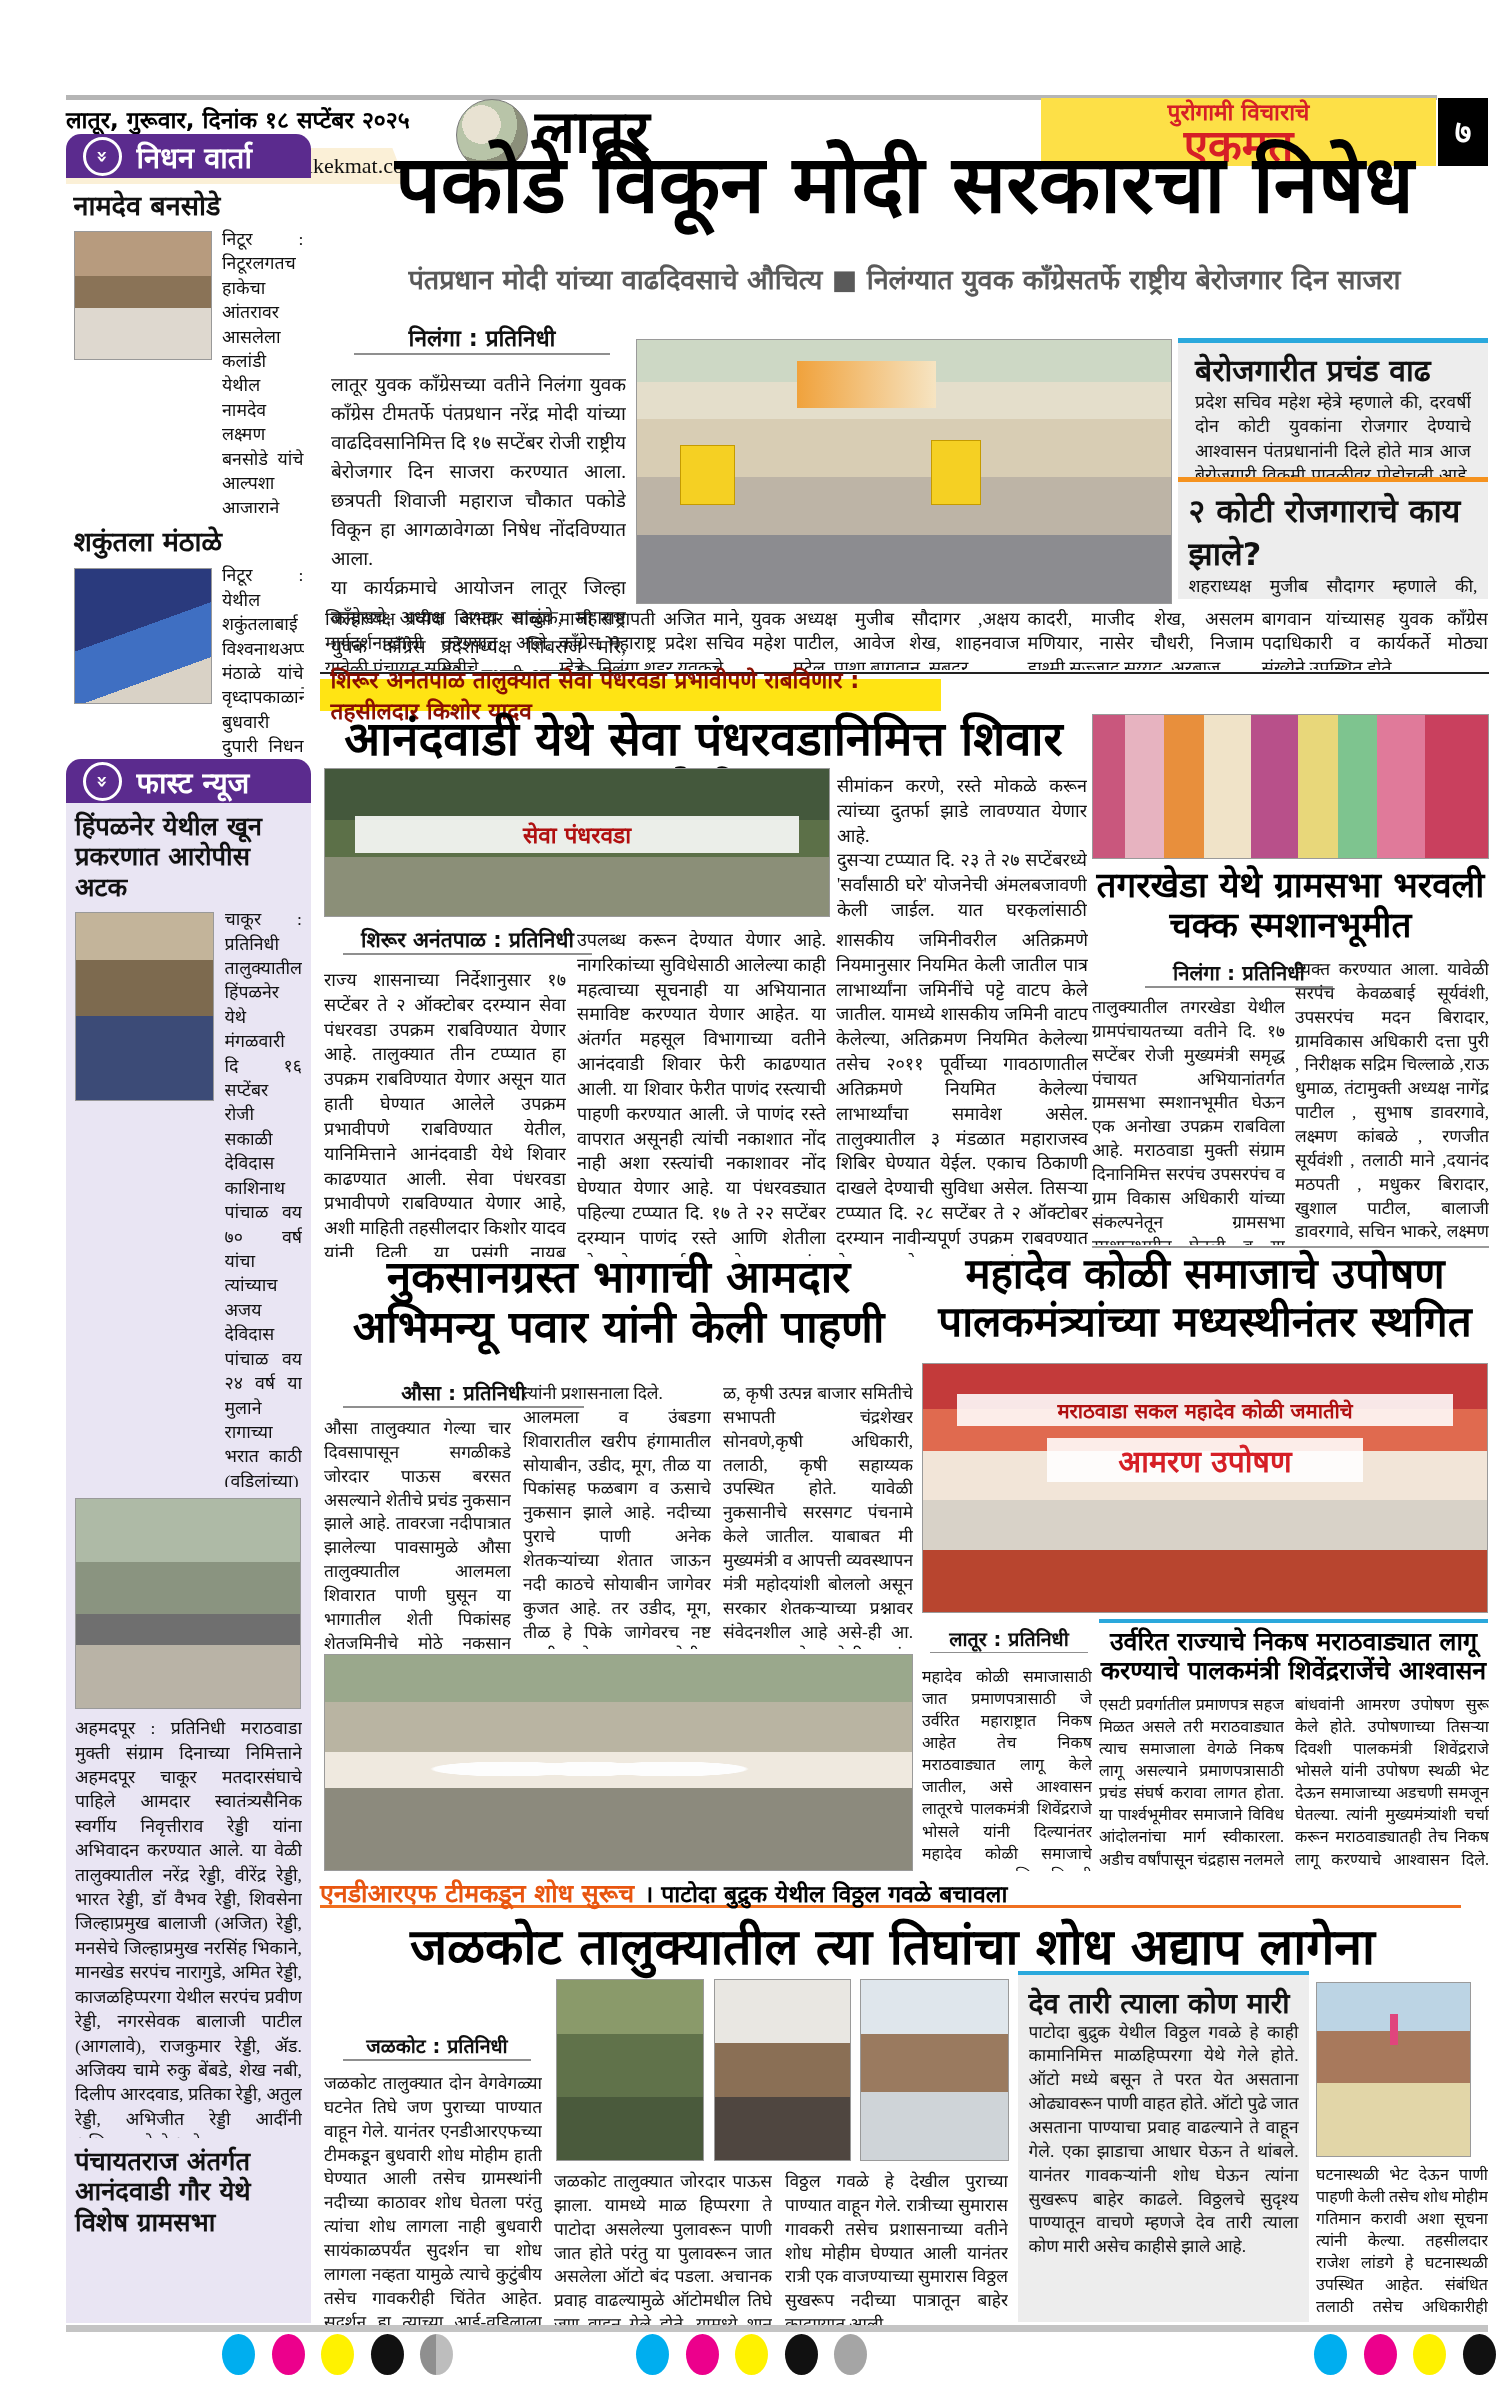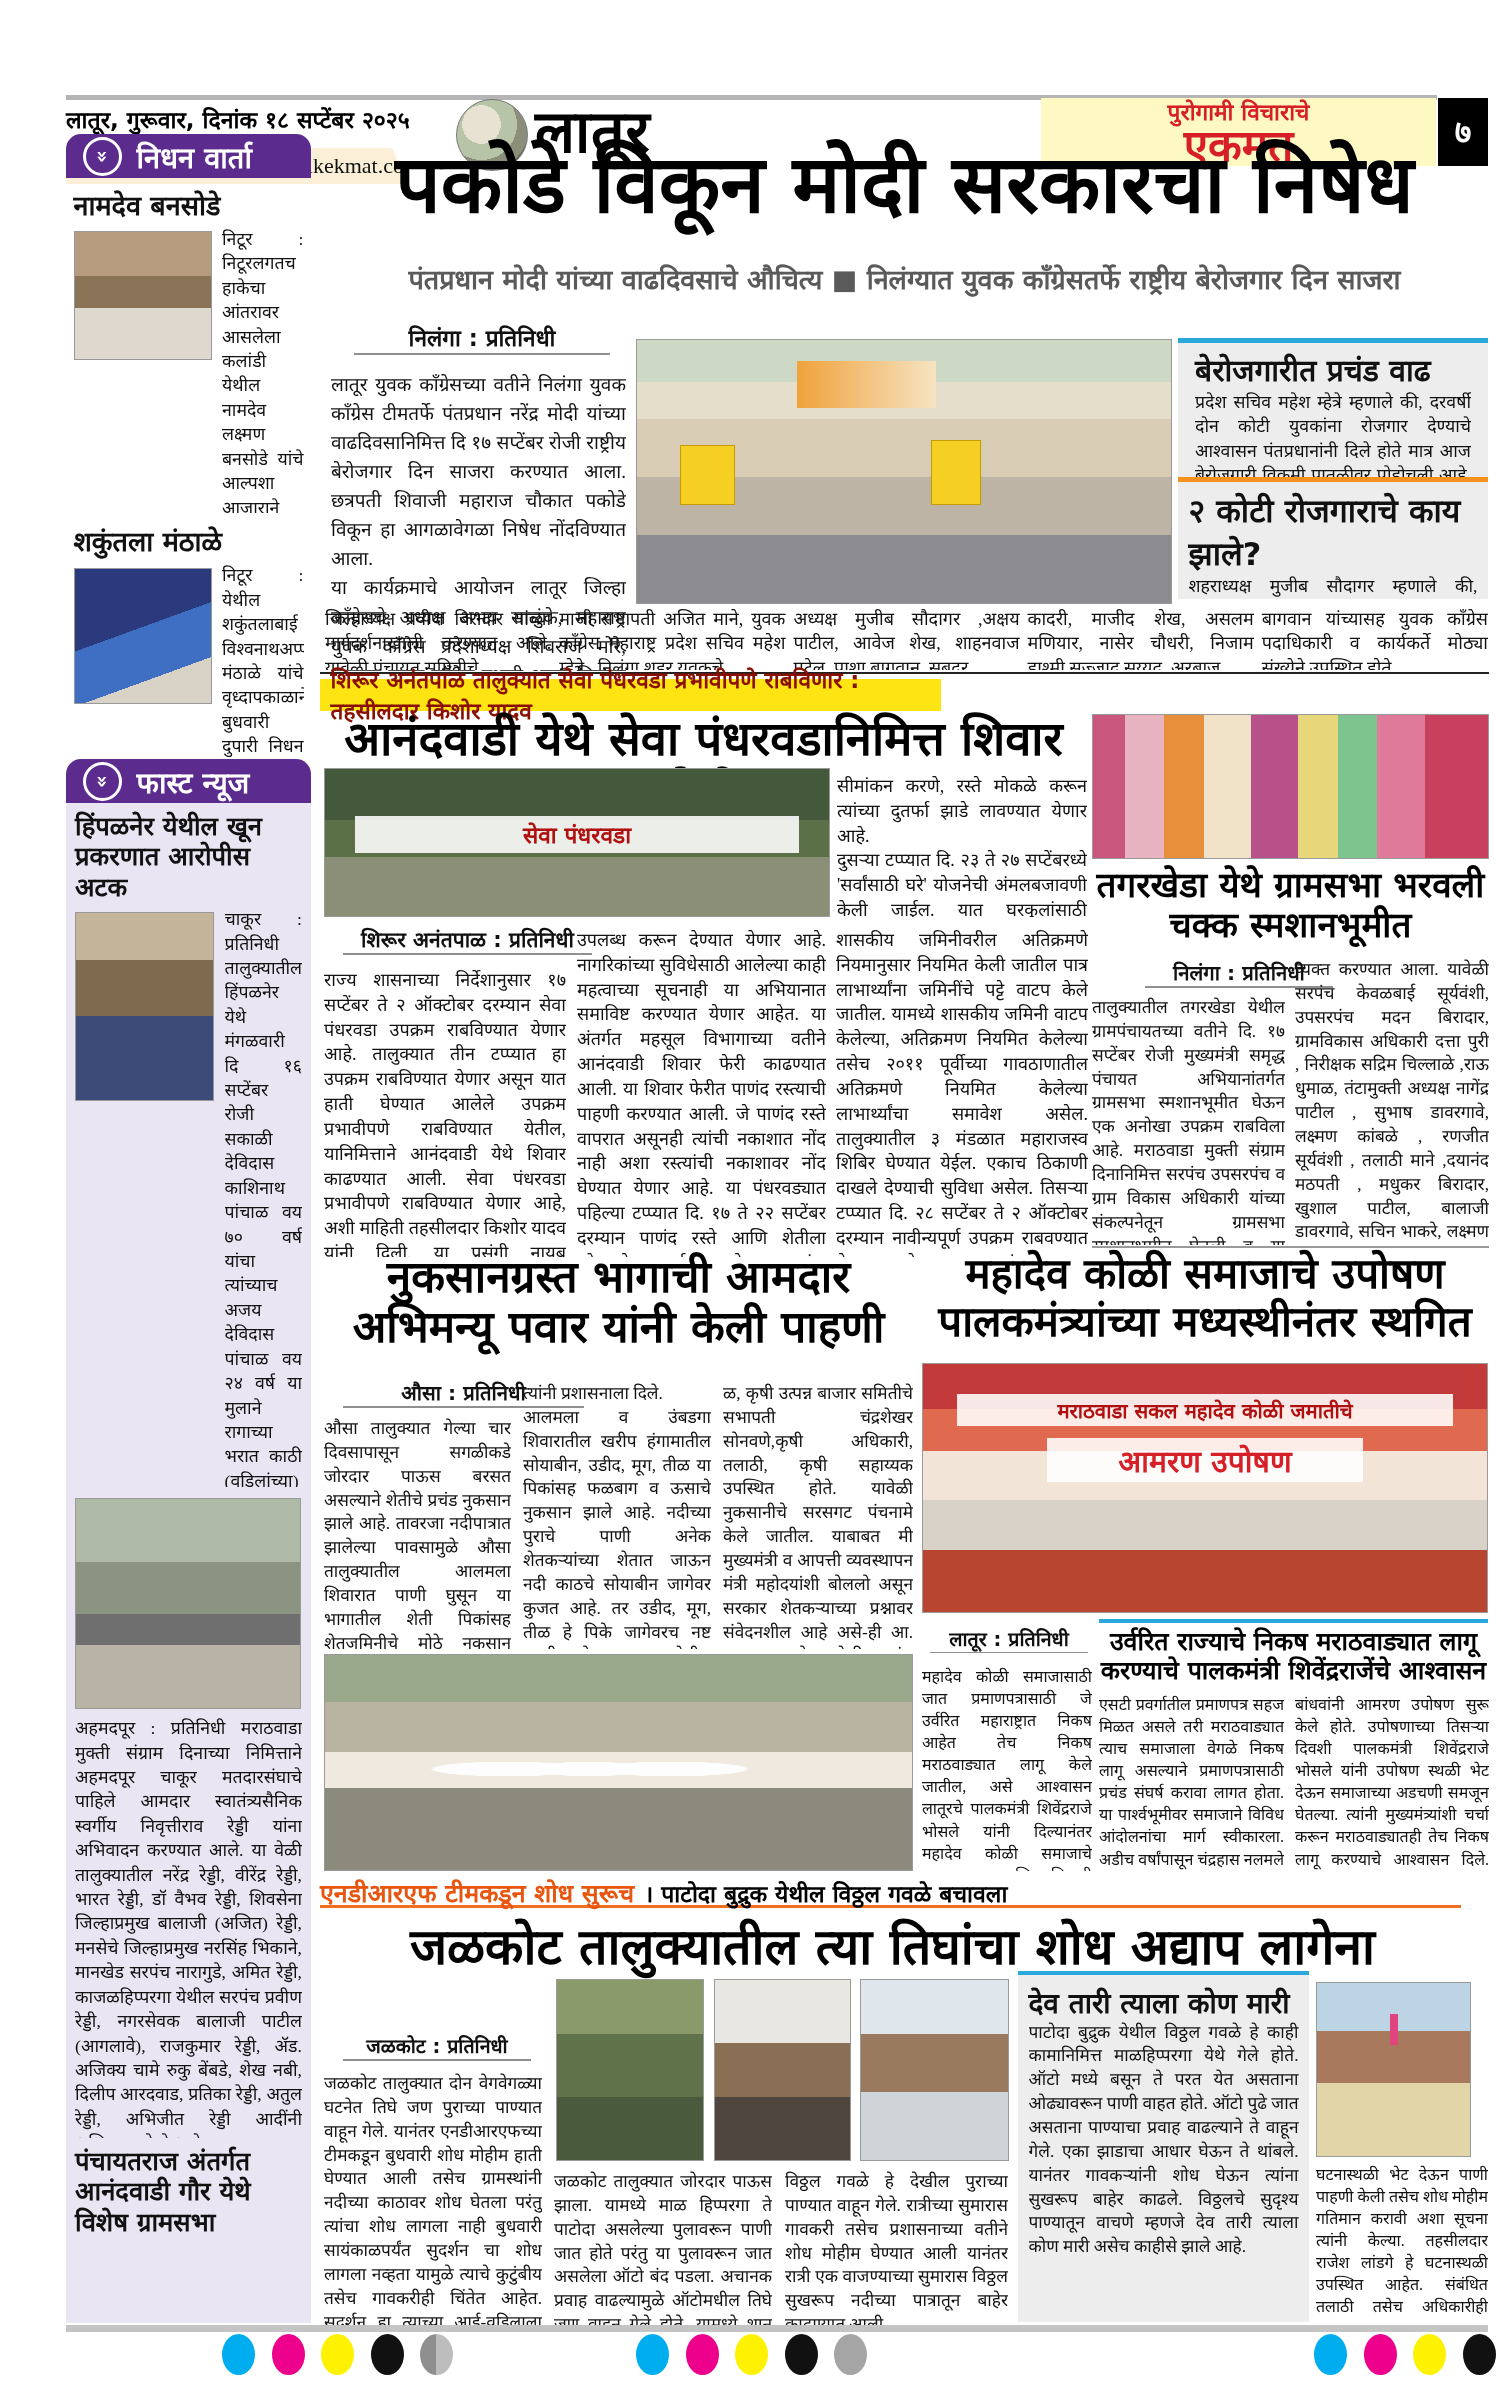--- a/index.html
+++ b/index.html
@@ -48,21 +48,21 @@
                  align-items:center;justify-content:center;font-size:13.6px">➤</span>
     <span>http://www.dainikekmat.com</span>
   </div>
 
   <div class="abs" style="left:456px;top:99px;width:72px;height:72px;border-radius:50%;
               background:radial-gradient(circle at 35% 35%,#e8e2d2 0 30%,#b8c4a8 30% 55%,#8b8f7a 55% 75%,#6f6a5a 75% 100%);
               border:1.5px solid #777"></div>
 
   <div class="abs hd" style="left:535px;top:98px;width:226px;font-size:59px;letter-spacing:0.8px">लातूर</div>
 
-  <div class="abs" style="left:1041px;top:98px;width:395px;height:68px;background:#fef9c3;text-align:center;overflow:hidden">
+  <div class="abs" style="left:1041px;top:98px;width:395px;height:68px;background:#fde047;text-align:center;overflow:hidden">
     <div class="hd" style="color:#d61f26;font-size:22.6px;line-height:1.05;margin-top:3px">पुरोगामी विचाराचे</div>
     <div class="hd" style="color:#d61f26;font-size:44px;line-height:.95">एकमत</div>
   </div>
 
   <div class="abs hd" style="left:1438px;top:98px;width:50px;height:68px;background:#000;color:#fff;display:flex;
               align-items:center;justify-content:center;font-size:32px">
     <span>७</span>
   </div>
 
   <div class="abs purple-head" style="left:66px;top:134px;width:245px;height:44px;font-size:29px">

